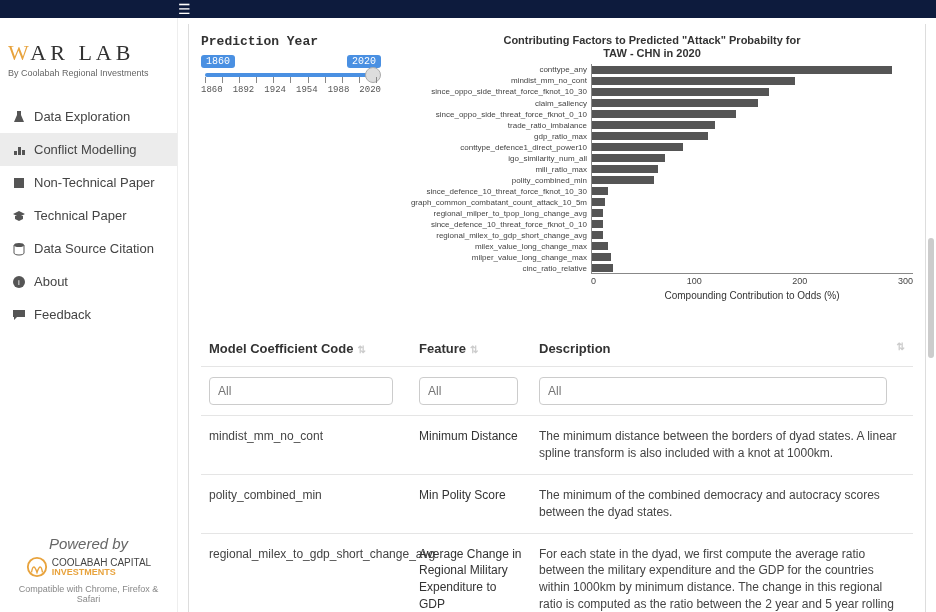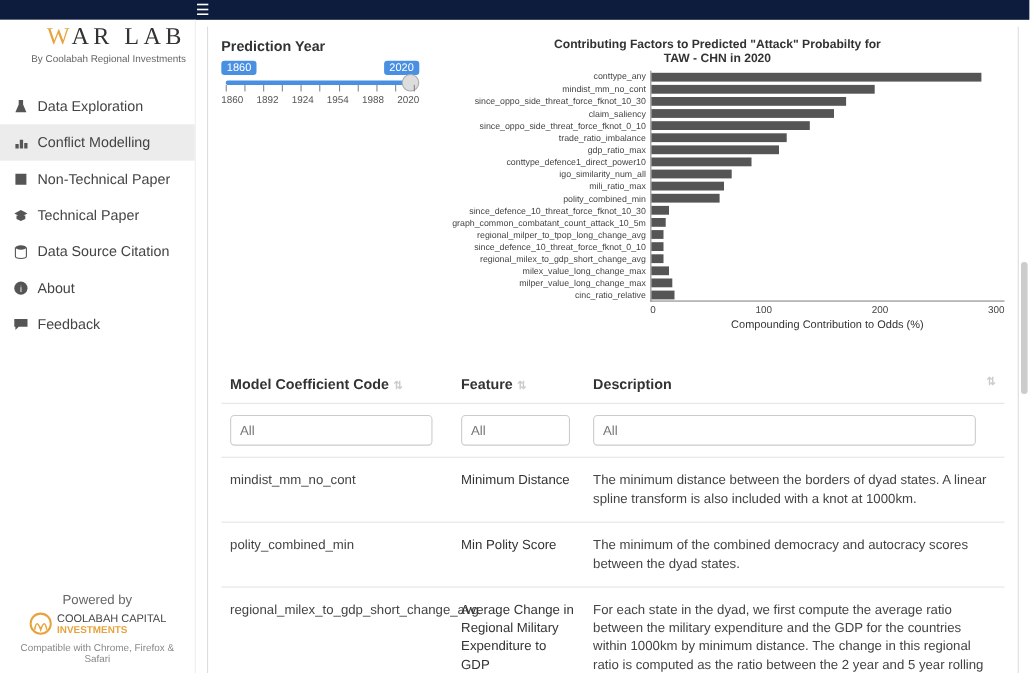--- a/index.html
+++ b/index.html
@@ -1,42 +1,42 @@
 <!DOCTYPE html>
 <html><head>
 <meta charset="utf-8">
 <style>
 * { box-sizing: border-box; margin: 0; padding: 0; }
 body { font-family: "Helvetica Neue", Arial, sans-serif; font-size: 13px; color: #333; background: #fff; width: 936px; height: 612px; overflow: hidden; }
 .topbar { height: 18px; background: #0d1b3d; width: 100%; display:flex; align-items:center; padding-left:178px;}
 .topbar .menu { color:#fff; font-size:14px; }
 .container { display: flex; height: calc(612px - 18px); }
 .sidebar { width: 178px; background: #fff; border-right: 1px solid #eee; display:flex; flex-direction:column; }
-.logo { padding: 2px 8px 4px 8px; text-align: right; }
+.logo { padding: 22px 8px 4px 8px; }
 .logo-text { font-family: Georgia, serif; font-size: 22px; letter-spacing: 4px; color:#333; }
 .logo-text .w { color:#e8a33d; }
 .logo-sub { font-size: 9px; color:#666; margin-top:2px; }
 .nav { margin-top: 18px; flex:1;}
 .nav-item { display:flex; align-items:center; gap:8px; padding: 9px 12px; font-size:13px; color:#444; cursor:pointer; }
 .nav-item.active { background:#ececec; }
 .nav-item svg { width:14px; height:14px; fill:#555; flex-shrink:0;}
 .sidebar-footer { padding: 8px; font-size:10px; color:#666; text-align:center;}
-.sidebar-footer .pb { font-size:12px; margin-bottom:4px;}
+.sidebar-footer .pb { font-size:15px; margin-bottom:4px;font-style:italic;}
 .sidebar-footer .brand { display:flex; align-items:center; justify-content:center; gap:4px; }
 .sidebar-footer .brand svg{width:22px;height:22px;}
 .sidebar-footer .brand-text { text-align:left; line-height:1; }
 .sidebar-footer .brand-text .t1{font-size:10px;font-weight:normal;color:#444;}
 .sidebar-footer .brand-text .t2{font-size:9px;color:#e8a33d;font-weight:bold;}
 .compat { font-size:9px; color:#888; margin-top:6px;}
 .main { flex:1; overflow-y:auto; padding: 6px 10px 0 10px; position:relative;}
 .panel-header { background:#0d1b3d; color:#fff; border-radius:4px 4px 0 0; padding:8px 12px; display:flex; align-items:center; justify-content:space-between; font-size:15px; }
 .panel-header .info-icon { display:inline-flex; width:14px; height:14px; border-radius:50%; background:#fff; color:#0d1b3d; align-items:center; justify-content:center; font-size:10px; font-weight:bold; margin-left:4px;}
 .panel-body { border:1px solid #ddd; border-top:none; padding: 10px 12px 0 12px; }
 .top-row { display:flex; gap:10px; }
-.slider-col { width: 180px; }
+.slider-col { width: 180px; font-family: Liberation Mono, monospace; }
 .slider-col h4 { font-size:13px; font-weight:bold; margin-bottom:6px;}
 .slider-wrap { position:relative; height:60px;}
 .badge { position:absolute; top:0; font-size:10px; background:#4a90e2; color:#fff; padding:1px 5px; border-radius:3px;}
 .badge.start{left:0;} .badge.end{right:0;}
 .track { position:absolute; top:18px; left:4px; right:4px; height:4px; background:#4a90e2; border-radius:2px;}
 .thumb { position:absolute; top:12px; right:0; width:16px; height:16px; border-radius:50%; background:#ddd; border:1px solid #aaa;}
 .ticks { position:absolute; top:22px; left:4px; right:4px; height:6px; display:flex; justify-content:space-between;}
 .ticks span{ width:1px; height:6px; background:#888;}
 .tick-labels{position:absolute; top:30px; left:0; right:0; display:flex; justify-content:space-between; font-size:9px; color:#555;}
 .chart-col { flex:1; }

